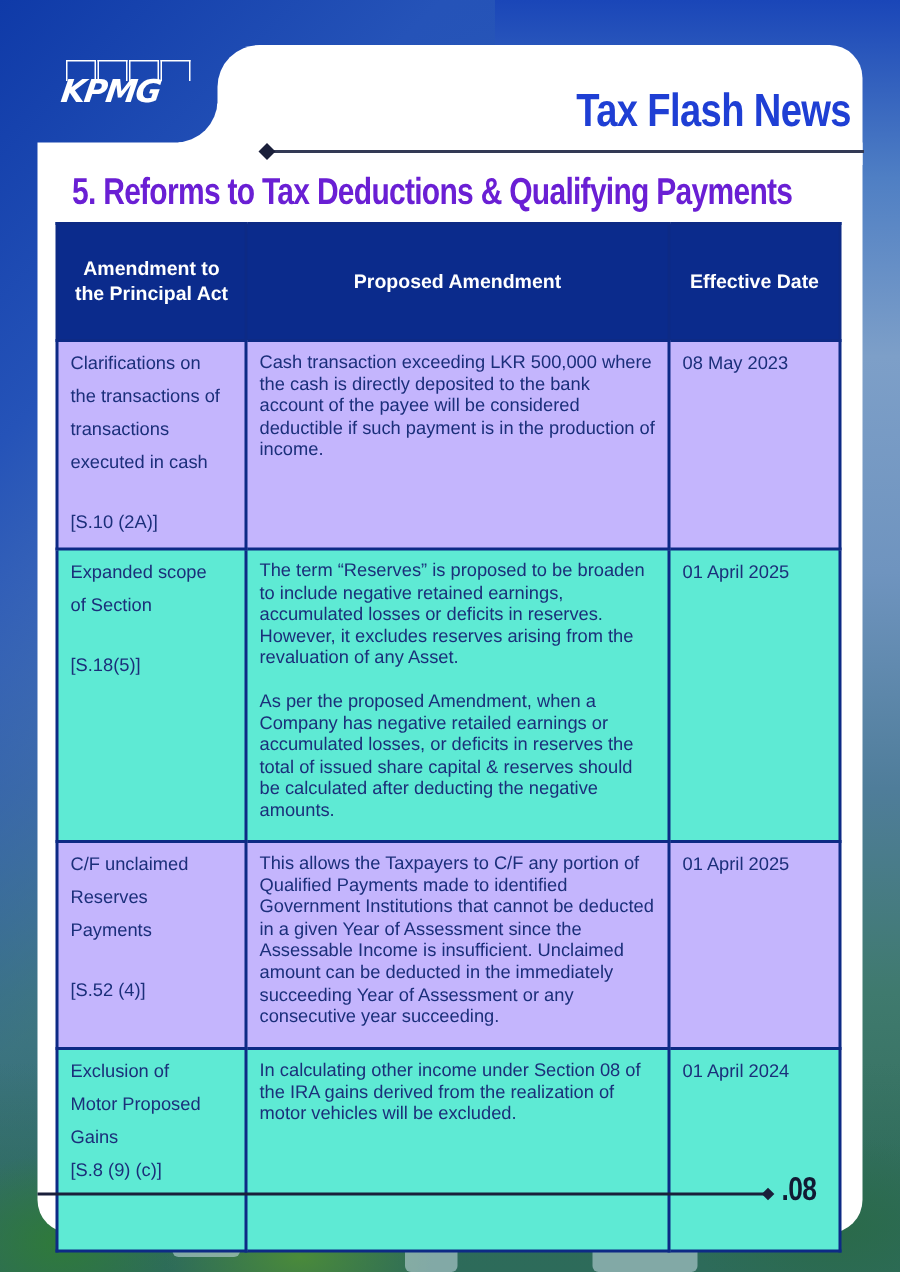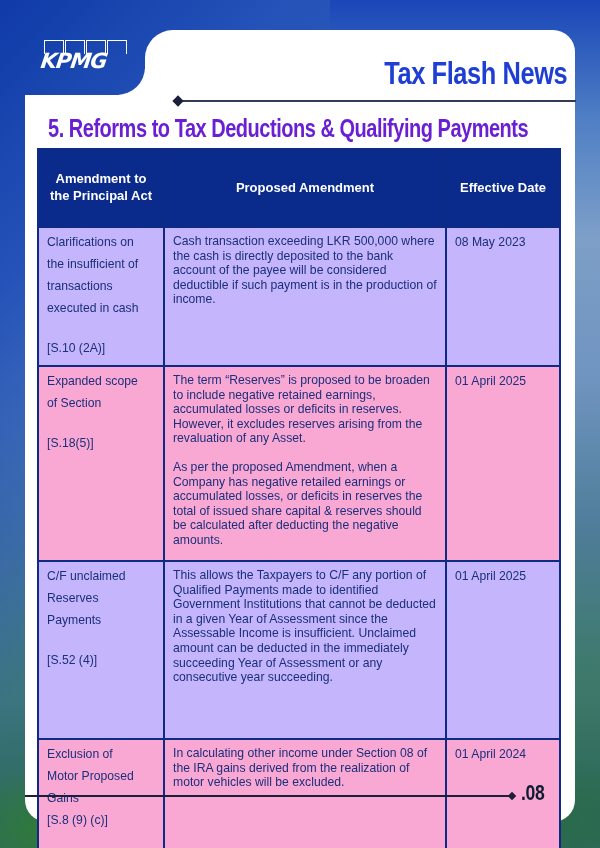--- a/index.html
+++ b/index.html
@@ -74,21 +74,21 @@
     border-collapse: collapse; table-layout: fixed;
     font-size: 12.2px; color: #1b2f7a;
   }
   table.amend th, table.amend td { border: 2px solid #0d2a85; vertical-align: top; }
   table.amend th {
     background: #0b2b8c; color: #ffffff; font-weight: bold; font-size: 13px;
     vertical-align: middle; text-align: center; line-height: 1.3; padding: 4px 6px;
   }
   table.amend td { padding: 6px 8px; }
   tr.shade td { background: #c4b5fd; }
-  tr.plain td { background: #f9a8d4; }
+  tr.plain td { background: #5eead4; }
   td.col-act { line-height: 22px; padding-top: 3px !important; }
   td.col-act .gap { display: block; }
   td.col-prop { line-height: 14.6px; }
   td.col-date { padding-top: 7px !important; }
   .para-gap { display: block; height: 14px; }
 
   .bottom-rule { position: absolute; left: 25px; top: 795px; width: 487px; height: 1.5px; background: #1a1f3a; }
   .diamond.bottom { width: 6px; height: 6px; left: 509px; top: 793px; }
   .page-num {
     position: absolute; left: 521px; top: 780px;
@@ -137,21 +137,21 @@
     <tr style="height:78px">
       <th>Amendment to the Principal Act</th>
       <th>Proposed Amendment</th>
       <th>Effective Date</th>
     </tr>
   </thead>
   <tbody>
     <tr class="shade" style="height:133px">
       <td class="col-act">
         <span class="gap">Clarifications on</span>
-        <span class="gap">the insufficient of</span>
+        <span class="gap">the transactions of</span>
         <span class="gap">transactions</span>
         <span class="gap">executed in cash</span>
         <span class="gap" style="height:18px"></span>
         <span class="gap">[S.10 (2A)]</span>
       </td>
       <td class="col-prop">
         <span>Cash transaction exceeding LKR 500,000 where the cash is directly deposited to the bank account of the payee will be considered deductible if such payment is in the production of income.</span>
       </td>
       <td class="col-date">08 May 2023</td>
     </tr>
@@ -162,21 +162,21 @@
         <span class="gap" style="height:18px"></span>
         <span class="gap">[S.18(5)]</span>
       </td>
       <td class="col-prop">
         <span>The term “Reserves” is proposed to be broaden to include negative retained earnings, accumulated losses or deficits in reserves. However, it excludes reserves arising from the revaluation of any Asset.</span>
         <span class="para-gap"></span>
         <span>As per the proposed Amendment, when a Company has negative retailed earnings or accumulated losses, or deficits in reserves the total of issued share capital &amp; reserves should be calculated after deducting the negative amounts.</span>
       </td>
       <td class="col-date">01 April 2025</td>
     </tr>
-    <tr class="shade" style="height:178px">
+    <tr class="shade" style="height:138px">
       <td class="col-act">
         <span class="gap">C/F unclaimed</span>
         <span class="gap">Reserves</span>
         <span class="gap">Payments</span>
         <span class="gap" style="height:18px"></span>
         <span class="gap">[S.52 (4)]</span>
       </td>
       <td class="col-prop">
         <span>This allows the Taxpayers to C/F any portion of Qualified Payments made to identified Government Institutions that cannot be deducted in a given Year of Assessment since the Assessable Income is insufficient. Unclaimed amount can be deducted in the immediately succeeding Year of Assessment or any consecutive year succeeding.</span>
       </td>

